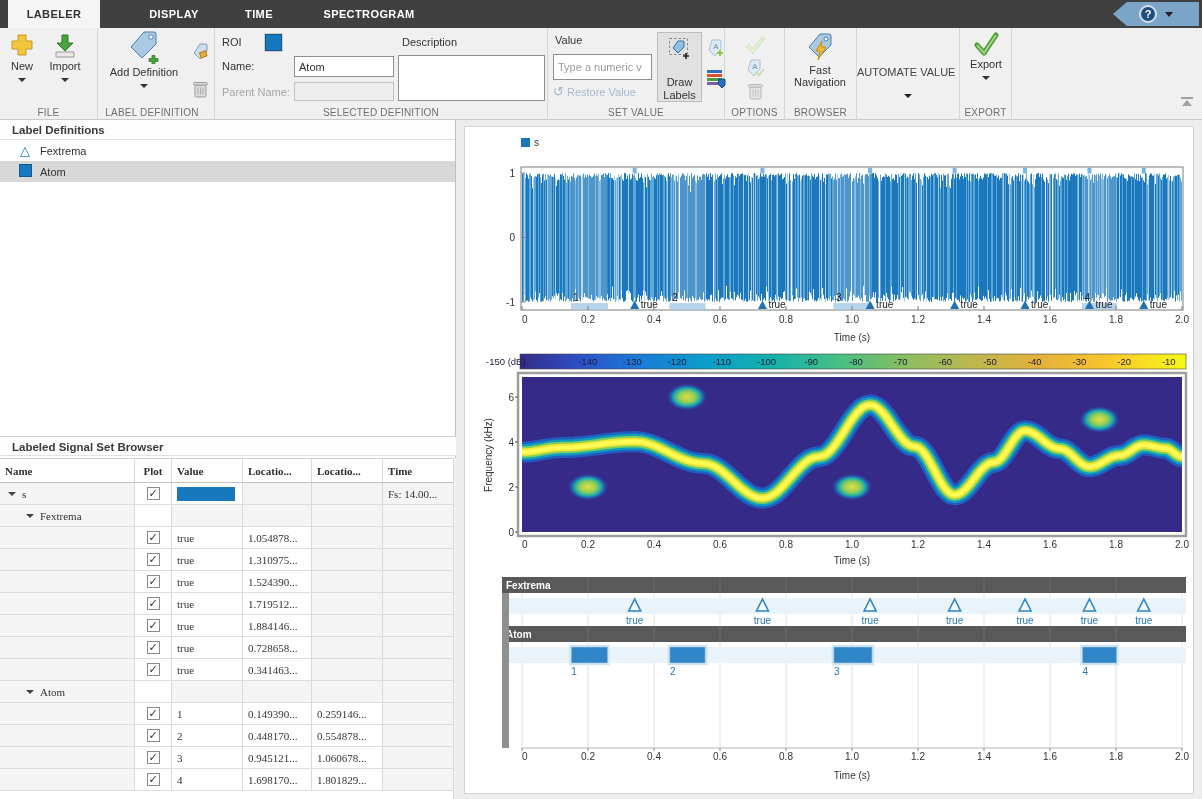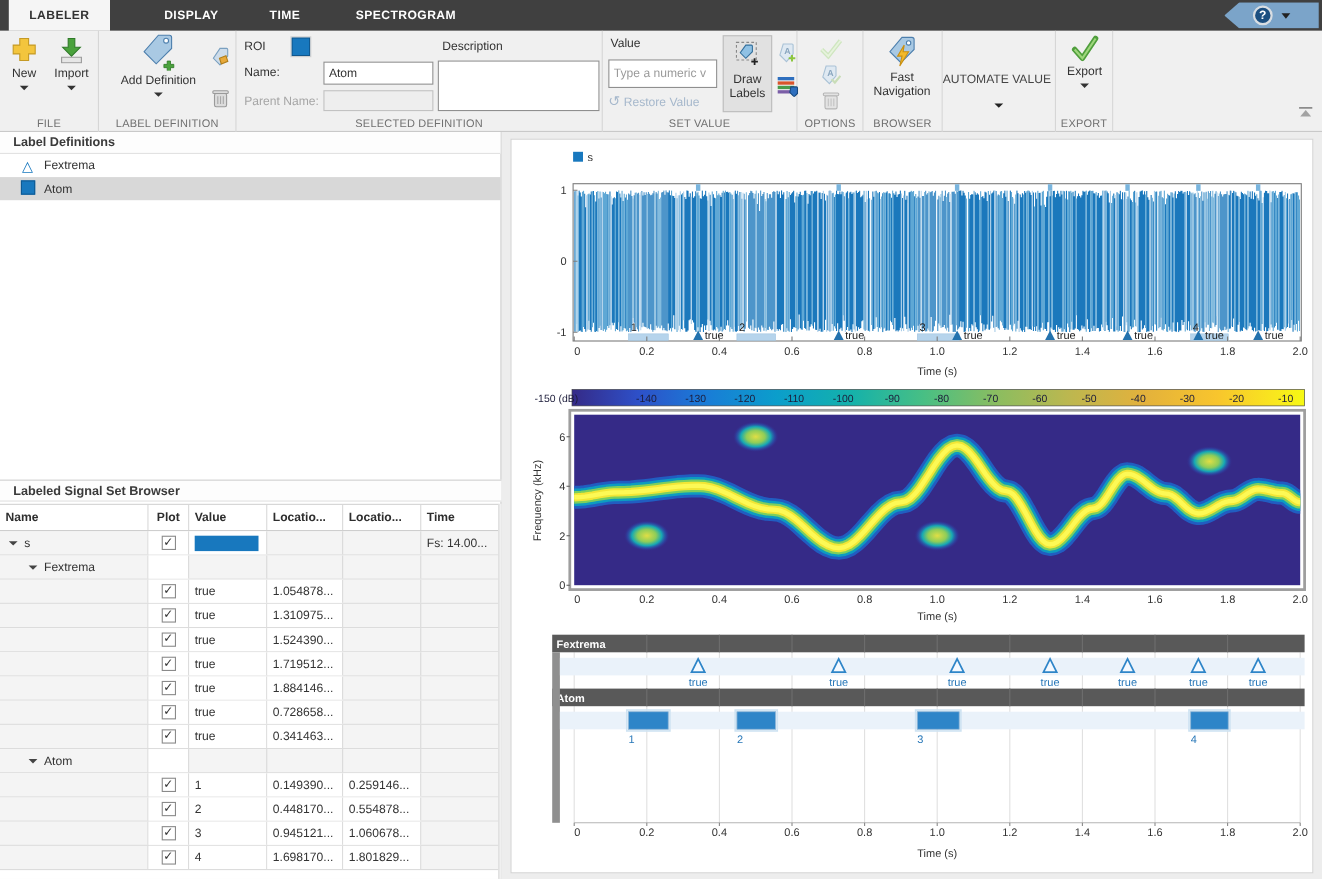--- a/index.html
+++ b/index.html
@@ -34,36 +34,36 @@
   .caret{display:inline-block;width:0;height:0;border-left:4px solid transparent;
          border-right:4px solid transparent;border-top:4px solid #333;}
   .flabel{position:absolute;font-size:11px;color:#333;white-space:nowrap;text-align:center;}
   .flabel.dis{color:#a6a6a6;}
   .rinput{position:absolute;border:1px solid #8f8f8f;background:#fff;font-size:11px;
           font-family:inherit;padding:2px 4px;color:#333;}
   .rinput:disabled{background:#eeeeee;border-color:#c2c2c2;}
   .rinput::placeholder{color:#9a9a9a;}
   .draw-btn{position:absolute;left:657px;top:4px;width:45px;height:70px;background:#e1e1e1;
           border:1px solid #bdbdbd;text-align:center;cursor:pointer;}
-  .draw-btn .lbl{font-size:11px;color:#333;line-height:13px;margin-top:2px;}
+  .draw-btn .lbl{font-size:11px;color:#333;line-height:13px;margin-top:13px;}
   .mini-ic{position:absolute;cursor:pointer;}
   .restore{position:absolute;color:#a6b8cc;font-size:11px;white-space:nowrap;}
   .collapse-btn{position:absolute;right:8px;top:96px;width:14px;height:12px;cursor:pointer;}
   
   .left-panel{position:absolute;left:0;top:120px;width:456px;height:679px;background:#fff;
           border-right:1px solid #bfbfbf;}
   .panel-h{height:20px;line-height:20px;padding-left:12px;font-weight:600;color:#3a3a3a;
           border-bottom:1px solid #e2e2e2;background:#fdfdfd;font-size:11.5px;}
   .ld-item{height:21px;display:flex;align-items:center;cursor:pointer;}
   .ld-item.sel{background:#d8d8d8;}
   .ld-ic{width:16px;margin-left:17px;margin-right:7px;text-align:center;}
   .sq-ic{width:13px;height:13px;background:#1878be;border:1px solid #0e5a94;}
   .tri-ic{color:#1878be;font-size:13px;font-weight:700;line-height:13px;}
   .lss-wrap{position:absolute;left:0;top:316px;width:456px;}
-  .tbl{position:absolute;left:0;top:338px;width:453px;border-top:1px solid #cfcfcf;}
+  .tbl{position:absolute;left:0;top:338px;width:453px;border-top:1px solid #cfcfcf;font-family:Liberation Serif, serif;}
   .trow{display:flex;height:22px;border-bottom:1px solid #dcdcdc;background:#f4f4f4;cursor:pointer;}
   .trow.head{height:24px;background:#fff;border-bottom:1px solid #c2c2c2;}
   .tc{border-right:1px solid #d9d9d9;padding:0 5px;display:flex;align-items:center;overflow:hidden;
       white-space:nowrap;font-size:11px;color:#333;}
   .trow.head .tc{font-weight:600;color:#2e2e2e;}
   .tc.c0{width:135px;}.tc.c1{width:37px;justify-content:center;}.tc.c2{width:71px;}
   .tc.c3{width:69px;}.tc.c4{width:71px;}.tc.c5{width:70px;border-right:none;}
   .tc.white{background:#fff;}
   .cbx{width:13px;height:13px;border:1px solid #8a8a8a;background:#fff;font-size:11px;
        line-height:11px;text-align:center;color:#333;}
@@ -89,21 +89,21 @@
       <div class="tab">TIME</div>
       <div class="tab">SPECTROGRAM</div>
     </div>
   <div class="help-btn">
     <span class="help-circle">?</span>
     <span class="help-caret"></span>
   </div>
 
   <div class="ribbon">
 
-    <div class="rsec" style="left:0;width:90px;padding-left:21px;">
+    <div class="rsec" style="left:0;width:98px;padding-left:21px;">
       <div class="rbtn" style="left:4px;top:4px;width:36px;">
         <svg width="26" height="26" viewBox="0 0 26 26">
           <path d="M9 3h8v6h6v8h-6v6H9v-6H3V9h6z" fill="#f3c53d" stroke="#c59a25"></path>
           </svg>
         <div class="lbl">New</div>
         <span class="caret"></span>
       </div>
       <div class="rbtn" style="left:44px;top:4px;width:42px;">
         <svg width="26" height="26" viewBox="0 0 26 26">
           <polygon points="10,3 16,3 16,11 21,11 13,19 5,11 10,11" fill="#4aa23c" stroke="#2f7a28"></polygon>

